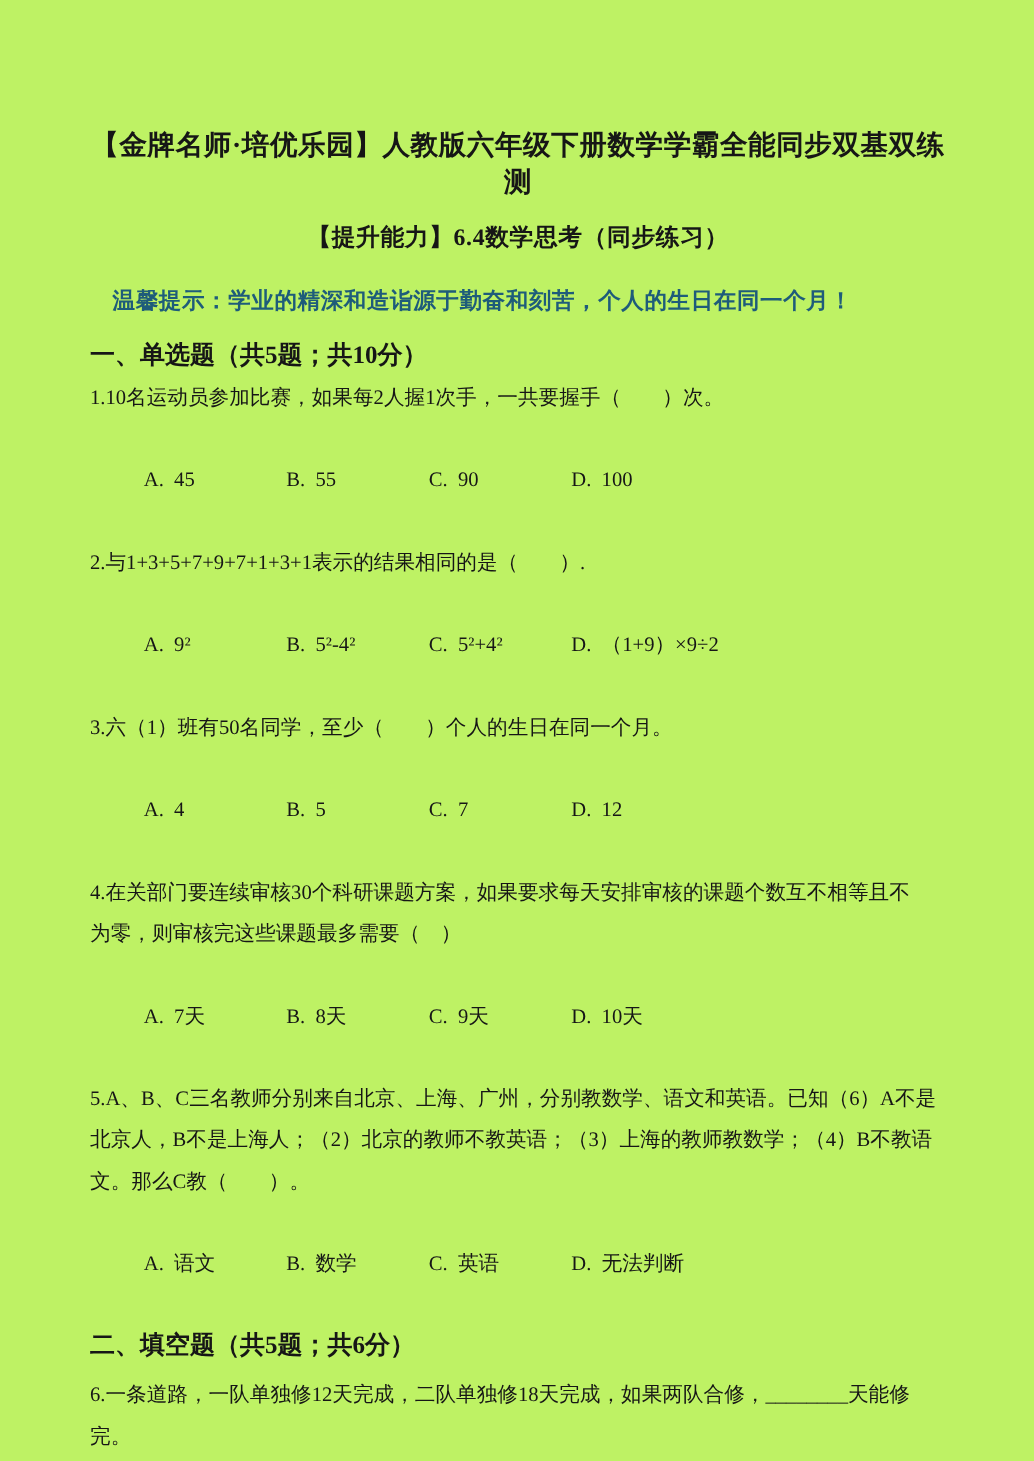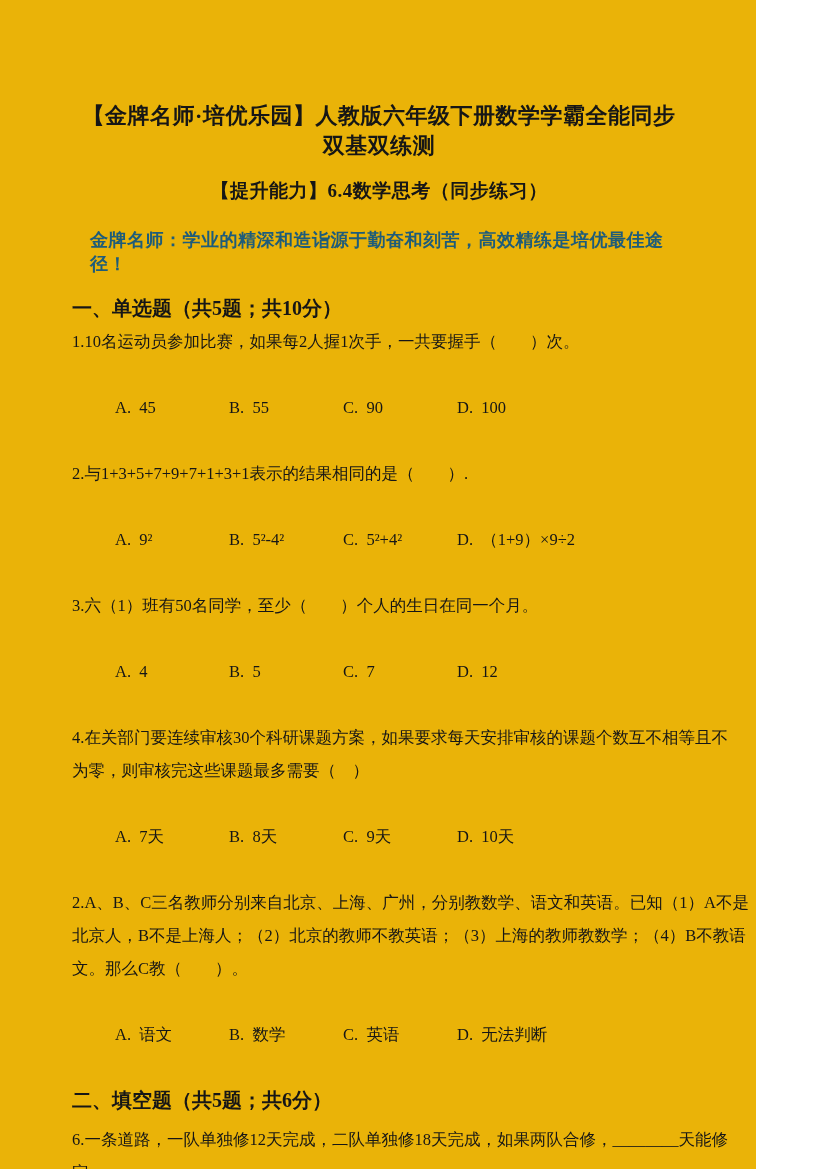--- a/index.html
+++ b/index.html
@@ -1,19 +1,19 @@
 <!DOCTYPE html>
 <html lang="zh"><head>
 <meta charset="utf-8">
 <style>
   html,body{margin:0;padding:0;background:#ffffff;}
   .page{
     position:relative;
-    width:756px;height:1169px;
-    background:#eab308;
+    width:827px;height:1169px;
+    background:#bef264;
     color:#161616;
     font-family:"Liberation Serif","DejaVu Serif",serif;
     overflow:hidden;
   }
   .content{padding:101px 70px 0 72px;}
   .doc-title{
     font-size:22px;font-weight:700;text-align:center;line-height:30px;
     letter-spacing:0.5px;
   }
   .doc-subtitle{
@@ -39,21 +39,21 @@
   .q6{margin-top:6px;}
 </style>
 </head>
 <body>
 
 <div class="page">
   <div class="content">
 
     <div class="doc-title">【金牌名师·培优乐园】人教版六年级下册数学学霸全能同步双基双练测</div>
     <div class="doc-subtitle">【提升能力】6.4数学思考（同步练习）</div>
-    <div class="hint" id="hint" style="color: rgb(30, 92, 122);">金牌名师：学业的精深和造诣源于勤奋和刻苦，高效精练是培优最佳途径！</div>
+    <div class="hint" id="hint" style="color: rgb(30, 92, 122);">温馨提示：学业的精深和造诣源于勤奋和刻苦，个人的生日在同一个月！</div>
 
     <div class="sec-heading">一、单选题（共5题；共10分）</div>
 
     <div>
       <div class="line">1.10名运动员参加比赛，如果每2人握1次手，一共要握手（　　）次。</div>
       <div class="opts">
         <span class="opt">A.  45</span><span class="opt">B.  55</span><span class="opt">C.  90</span><span class="opt">D.  100</span>
       </div>
     </div>
 
@@ -73,21 +73,21 @@
 
     <div>
       <div class="line">4.在关部门要连续审核30个科研课题方案，如果要求每天安排审核的课题个数互不相等且不</div>
       <div class="line">为零，则审核完这些课题最多需要（　）</div>
       <div class="opts">
         <span class="opt">A.  7天</span><span class="opt">B.  8天</span><span class="opt">C.  9天</span><span class="opt">D.  10天</span>
       </div>
     </div>
 
     <div>
-      <div class="line">2.A、B、C三名教师分别来自北京、上海、广州，分别教数学、语文和英语。已知（1）A不是</div>
+      <div class="line">5.A、B、C三名教师分别来自北京、上海、广州，分别教数学、语文和英语。已知（6）A不是</div>
       <div class="line">北京人，B不是上海人；（2）北京的教师不教英语；（3）上海的教师教数学；（4）B不教语</div>
       <div class="line">文。那么C教（　　）。</div>
       <div class="opts">
         <span class="opt">A.  语文</span><span class="opt">B.  数学</span><span class="opt">C.  英语</span><span class="opt">D.  无法判断</span>
       </div>
     </div>
 
     <div class="sec-heading mt0">二、填空题（共5题；共6分）</div>
 
     <div class="q6">

